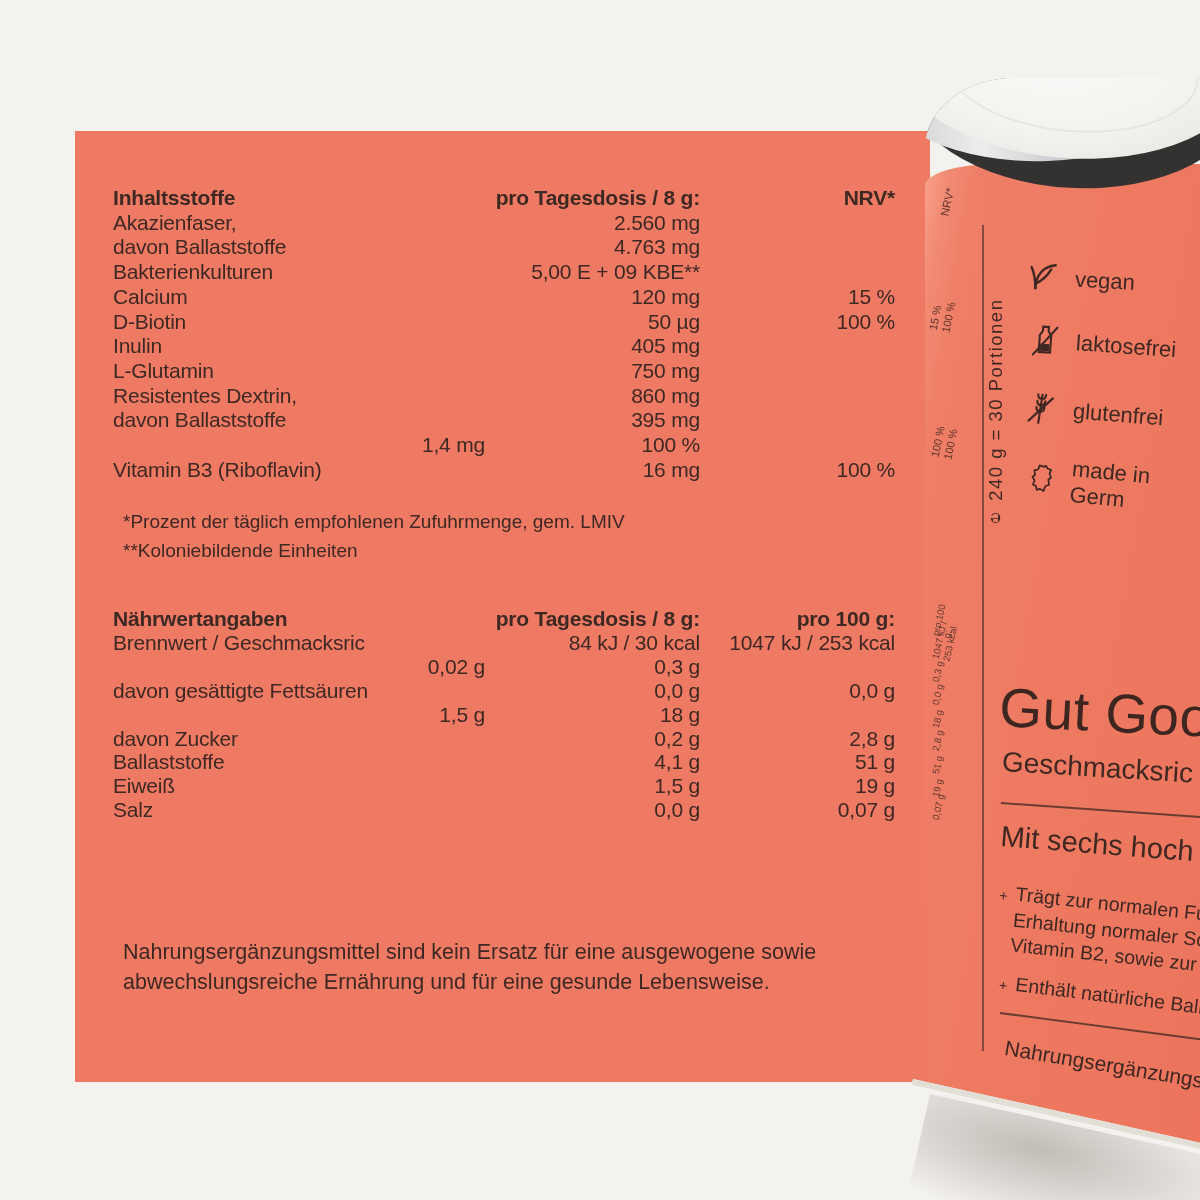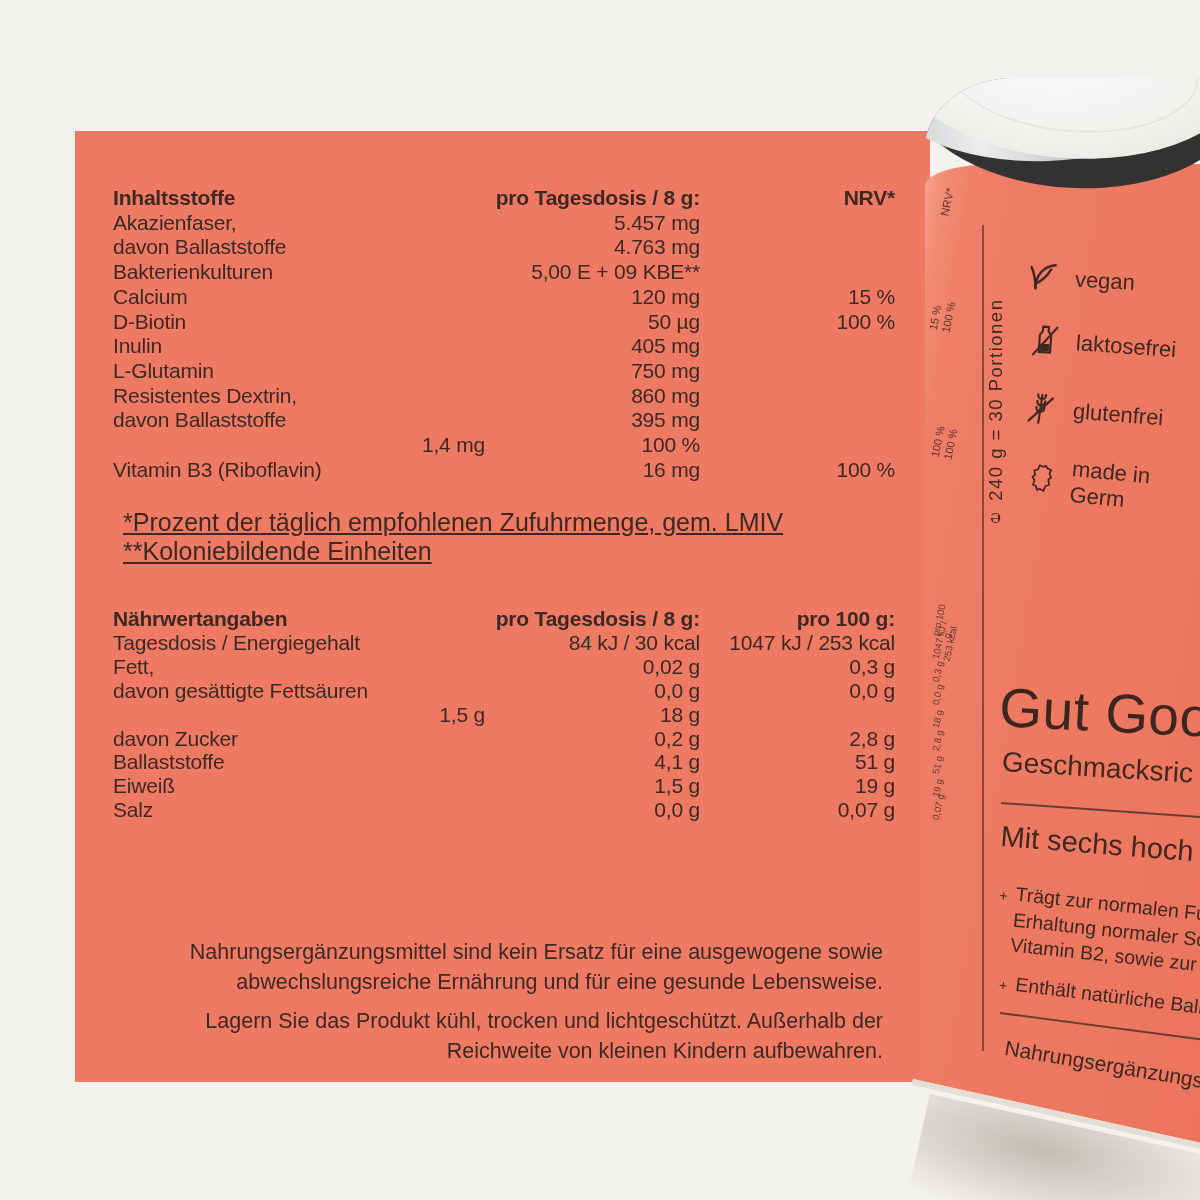--- a/index.html
+++ b/index.html
@@ -8,22 +8,22 @@
   
   .panel{position:absolute;left:75px;top:131px;width:855px;height:951px;background:#ee7a64;}
   .panel *{white-space:nowrap;}
   .tbl{position:absolute;left:38px;width:782px;}
   .tbl1{top:55px;}
   .tbl2{top:476px;}
   .trow{display:grid;grid-template-columns:372px 215px 195px;line-height:24.7px;font-size:21px;letter-spacing:-0.2px;}
   .tbl2 .trow{line-height:23.9px;}
   .thead{font-weight:700;}
   .c1,.c2{display:flex;justify-content:flex-end;}
-  .fnotes{position:absolute;left:48px;top:377px;font-size:25px;line-height:28.5px;text-decoration:underline;}
-  .para{position:absolute;left:48px;width:760px;font-size:21.5px;line-height:30.5px;white-space:normal !important;text-align:right;}
+  .fnotes{position:absolute;left:48px;top:377px;font-size:19px;line-height:28.5px;}
+  .para{position:absolute;left:48px;width:760px;font-size:21.5px;line-height:30.5px;white-space:normal !important;}
   .para1{top:784px;}
   .para2{top:853px;}
   
   .can{position:absolute;left:925px;top:78px;width:275px;height:1100px;overflow:hidden;
        border-top-left-radius:90px 70px;border-bottom-left-radius:40px 24px;color:#3f2722;}
   .label-face{position:absolute;left:0;top:86px;width:275px;height:1014px;
        border-top-left-radius:70px 22px;
        background:linear-gradient(100deg,#f9a48f 0%,#f28c74 5%,#ef7e66 12%,#ee7a62 45%,#ec745c 100%);}
   .lid-gap{position:absolute;left:-20px;top:-90px;width:340px;height:200px;border-radius:50%;
        background:#343230;transform:rotate(3deg);}
@@ -79,21 +79,21 @@
     <div class="tbl tbl1">
       <div class="trow thead">
         <span class="c0">Inhaltsstoffe</span>
         <span class="c1">pro Tagesdosis / 8 g:</span>
         <span class="c2">NRV*</span>
       </div>
       <div>
 
           <div class="trow">
             <span class="c0">Akazienfaser,</span>
-            <span class="c1">5.457 mg</span>
+            <span class="c1">2.560 mg</span>
             <span class="c2"></span>
           </div>
 
           <div class="trow">
             <span class="c0">davon Ballaststoffe</span>
             <span class="c1">4.763 mg</span>
             <span class="c2"></span>
           </div>
 
           <div class="trow">
@@ -158,27 +158,26 @@
 
     <div class="tbl tbl2">
       <div class="trow thead">
         <span class="c0">Nährwertangaben</span>
         <span class="c1">pro Tagesdosis / 8 g:</span>
         <span class="c2">pro 100 g:</span>
       </div>
       <div>
 
           <div class="trow">
-            <span class="c0">Tagesdosis / Energiegehalt</span>
+            <span class="c0">Brennwert / Geschmacksric</span>
             <span class="c1">84 kJ / 30 kcal</span>
             <span class="c2">1047 kJ / 253 kcal</span>
           </div>
 
           <div class="trow">
-            <span class="c0">Fett,</span>
             <span class="c1">0,02 g</span>
             <span class="c2">0,3 g</span>
           </div>
 
           <div class="trow">
             <span class="c0">davon gesättigte Fettsäuren</span>
             <span class="c1">0,0 g</span>
             <span class="c2">0,0 g</span>
           </div>
 
@@ -207,21 +206,20 @@
 
           <div class="trow">
             <span class="c0">Salz</span>
             <span class="c1">0,0 g</span>
             <span class="c2">0,07 g</span>
           </div>
         </div>
     </div>
 
     <p class="para para1">Nahrungsergänzungsmittel sind kein Ersatz für eine ausgewogene sowie abwechslungsreiche Ernährung und für eine gesunde Lebensweise.</p>
-    <p class="para para2">Lagern Sie das Produkt kühl, trocken und lichtgeschützt. Außerhalb der Reichweite von kleinen Kindern aufbewahren.</p>
   </div>
 
   <div class="can">
     <div class="label-face"></div>
     <div class="lid-gap"></div>
     <div class="lid-rim"></div>
     <div class="lid-top"></div>
     <div class="lid-ring"></div>
 
     <div class="side-rule"></div>

